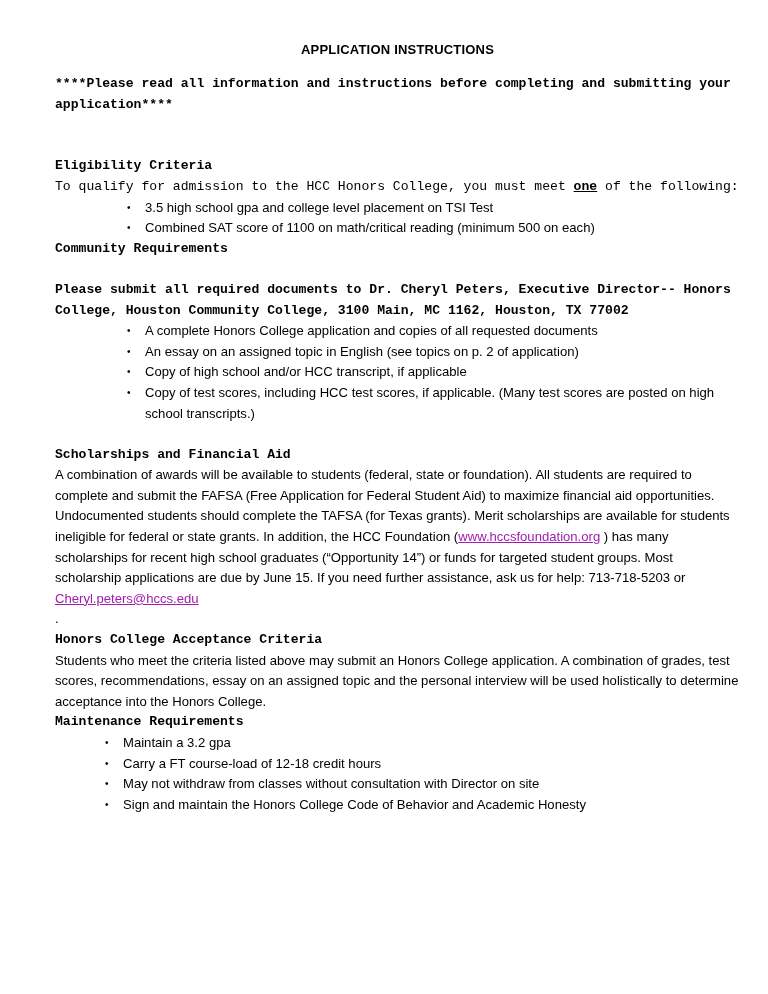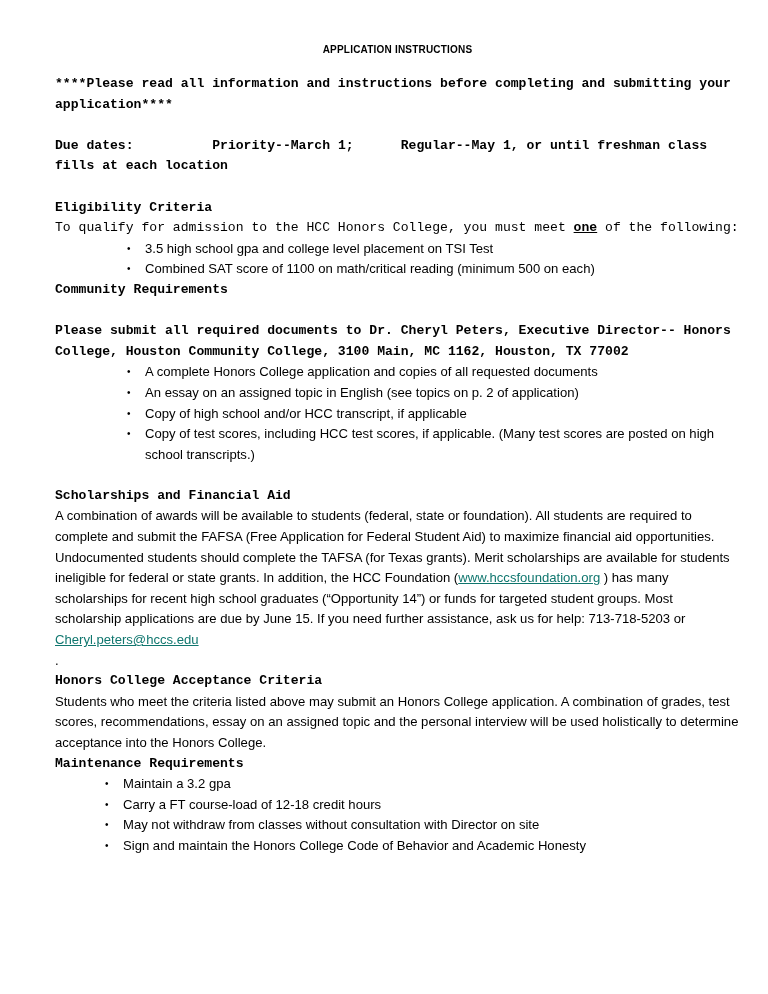--- a/index.html
+++ b/index.html
@@ -17,21 +17,21 @@
   .page {
     width: 768px;
     height: 994px;
     box-sizing: border-box;
     padding: 40px 28px 0 55px;
     position: relative;
   }
   .doc-title {
     text-align: center;
     font-weight: bold;
-    font-size: 10px;
+    font-size: 13px;
     line-height: 20px;
     letter-spacing: 0.2px;
     margin: 0 0 14px 0;
   }
   p.line {
     margin: 0;
     font-size: 13.1px;
     line-height: 20.6px;
     text-align: left;
     font-family: Liberation Mono, monospace;
@@ -70,21 +70,21 @@
     padding-left: 68px;
   }
   ul.bullets.indent-narrow > li::before {
     left: 50px;
   }
   u.ul-bold {
     font-weight: bold;
     text-decoration: underline;
   }
   a.doclink {
-    color: #0f766e;
+    color: #a21caf;
     text-decoration: underline;
   }
   .para {
     font-size: 13.1px;
     line-height: 20.6px;
     margin: 0;
     text-align: left;
   }
   .dot-line {
     font-size: 13.1px;
@@ -96,21 +96,20 @@
 <body>
 
 <div class="page">
 
   <h1 class="doc-title">APPLICATION INSTRUCTIONS</h1>
 
   <p class="line bold">****Please read all information and instructions before completing and submitting your application****</p>
 
   <div class="spacer"></div>
 
-  <p class="line bold"><span>Due dates:</span><span class="tabbed" style="display:inline;">	    </span><span>Priority--March 1;</span><span class="tabbed" style="display:inline;">	    </span><span>Regular--May 1, or until freshman class fills at each location</span></p>
 
   <div class="spacer"></div>
 
   <p class="line bold">Eligibility Criteria</p>
 
   <p class="line"><span>To qualify for admission to the HCC Honors College, you must meet </span><u class="ul-bold">one</u><span> of the following:</span></p>
 
   <ul class="bullets">
     <li>3.5 high school gpa and college level placement on TSI Test</li>
     <li>Combined SAT score of 1100 on math/critical reading (minimum 500 on each)</li>

